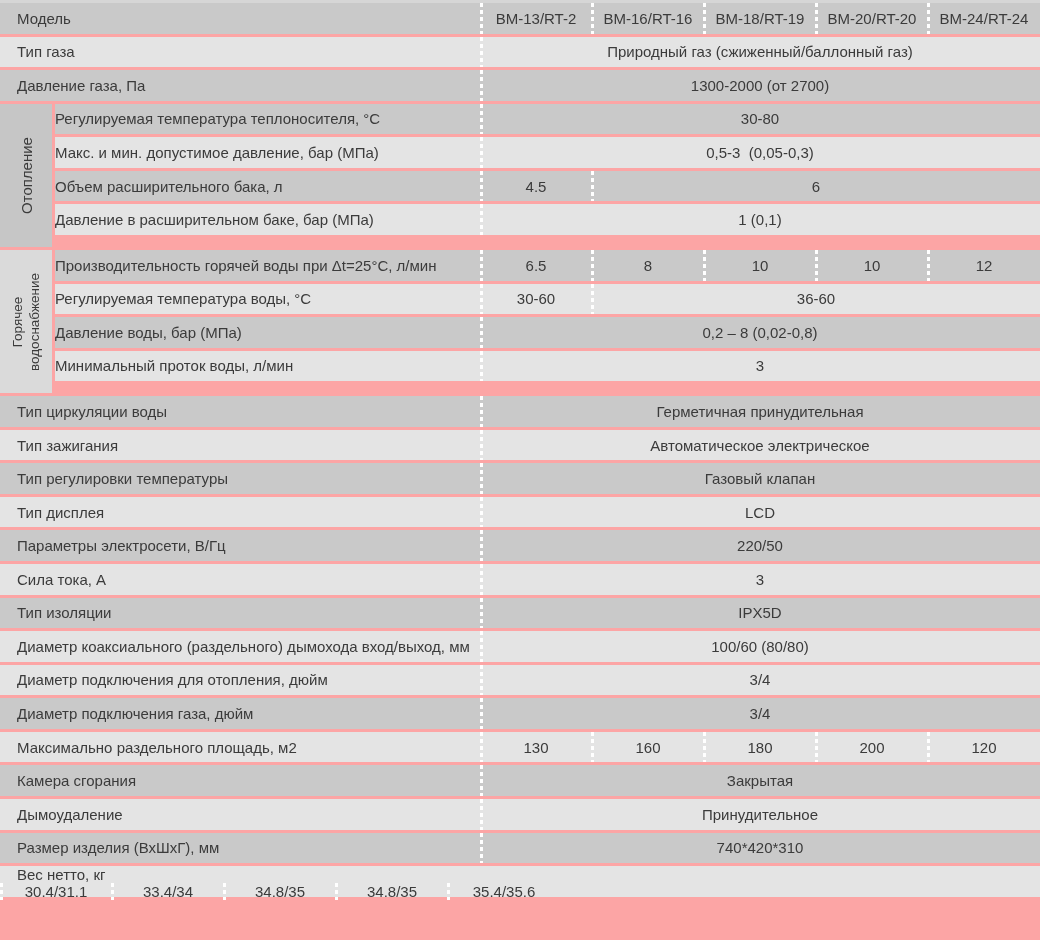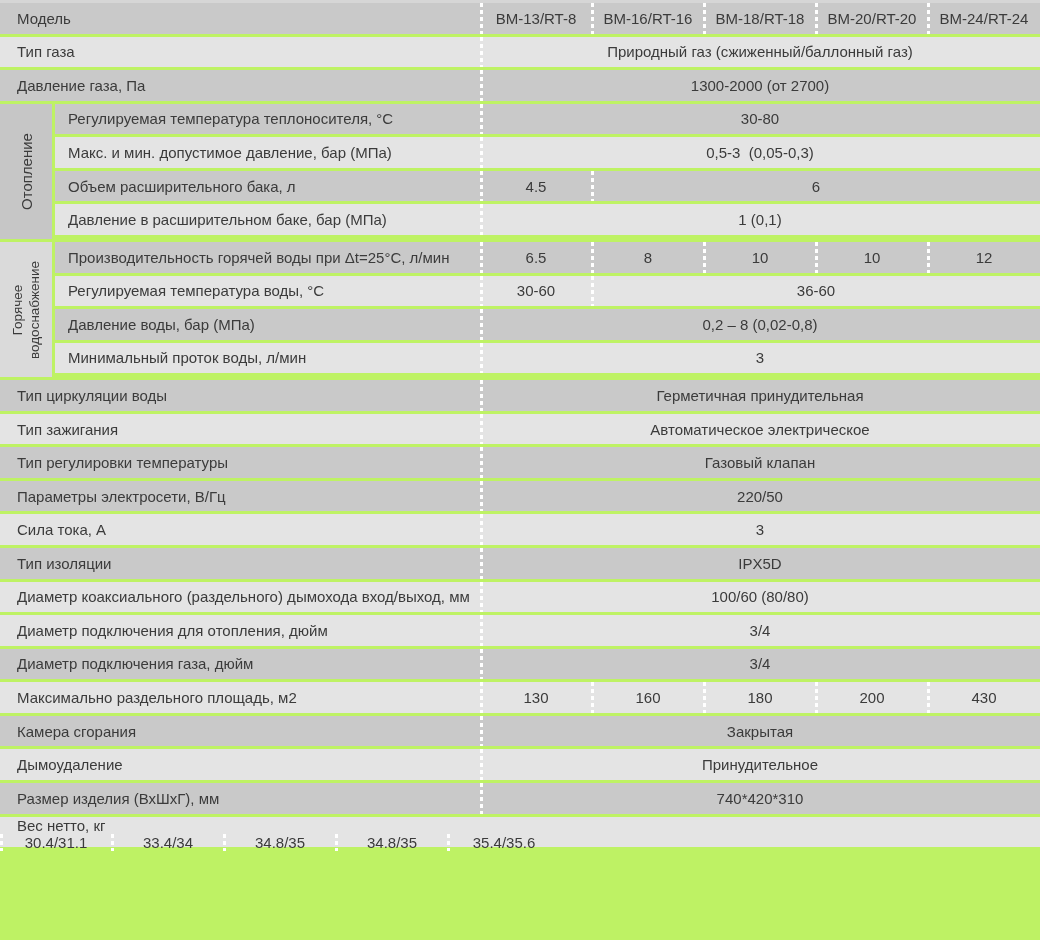--- a/index.html
+++ b/index.html
@@ -1,19 +1,19 @@
 <!DOCTYPE html>
 <html><head>
 <meta charset="utf-8">
 <style>
   html,body { margin:0; padding:0; background:#fff; }
   .table {
     width:1040px; height:940px;
     box-sizing:border-box;
-    background:#bef264;
+    background:#fca5a5;
     border-top:3px solid #d6d6d6;
     font-family:"Liberation Sans","DejaVu Sans",sans-serif;
     font-size:15px;
     color:#3b3b3b;
     overflow:hidden;
   }
   .row, .grow { display:flex; height:30.57px; margin-bottom:3px; }
   .table > .row:last-child { margin-bottom:0;flex-direction:column; }
   .dark  { background:#c9c9c9; }
   .light { background:#e4e4e4; }
@@ -43,37 +43,37 @@
   .group { display:flex; margin-bottom:3px; }
   .gcell {
     width:52px; margin-right:3px; flex:0 0 52px;
     display:flex; align-items:center; justify-content:center; overflow:hidden;
   }
   .gcell.heating { background:#c6c6c6; }
   .gcell.dhw     { background:#dadada; }
   .gtext { transform:rotate(-90deg); white-space:nowrap; }
   .gtext.two { font-size:13.5px; line-height:17px; text-align:center; }
   .gcol { display:flex; flex-direction:column; }
-  .gcol .grow:last-child { margin-bottom:4px; }
+  .gcol .grow:last-child { margin-bottom:12px; }
   .glabel {
-    width:425px; box-sizing:border-box; padding-left:13px;
+    width:425px; box-sizing:border-box; 
     display:flex; align-items:center;
   }
 </style>
 </head>
 <body>
 
 <div class="table">
 
   <div class="row dark">
     <div class="label">Модель</div>
     <div class="vals">
-      <div class="val w1">BM-13/RT-8</div>
+      <div class="val w1">BM-13/RT-2</div>
       <div class="val w1 ds">BM-16/RT-16</div>
-      <div class="val w1 ds">BM-18/RT-18</div>
+      <div class="val w1 ds">BM-18/RT-19</div>
       <div class="val w1 ds">BM-20/RT-20</div>
       <div class="val w1 ds">BM-24/RT-24</div>
     </div>
   </div>
 
   <div class="row light">
     <div class="label">Тип газа</div>
     <div class="vals">
       <div class="val full">Природный газ (сжиженный/баллонный газ)</div>
     </div>
@@ -174,20 +174,26 @@
     </div>
   </div>
 
   <div class="row dark">
     <div class="label">Тип регулировки температуры</div>
     <div class="vals">
       <div class="val full">Газовый клапан</div>
     </div>
   </div>
 
+  <div class="row light">
+    <div class="label">Тип дисплея</div>
+    <div class="vals">
+      <div class="val full">LCD</div>
+    </div>
+  </div>
 
   <div class="row dark">
     <div class="label">Параметры электросети, В/Гц</div>
     <div class="vals">
       <div class="val full">220/50</div>
     </div>
   </div>
 
   <div class="row light">
     <div class="label">Сила тока, А</div>
@@ -225,21 +231,21 @@
     </div>
   </div>
 
   <div class="row light">
     <div class="label">Максимально раздельного площадь, м2</div>
     <div class="vals">
       <div class="val w1">130</div>
       <div class="val w1 ds">160</div>
       <div class="val w1 ds">180</div>
       <div class="val w1 ds">200</div>
-      <div class="val w1 ds">430</div>
+      <div class="val w1 ds">120</div>
     </div>
   </div>
 
   <div class="row dark">
     <div class="label">Камера сгорания</div>
     <div class="vals">
       <div class="val full">Закрытая</div>
     </div>
   </div>
 

